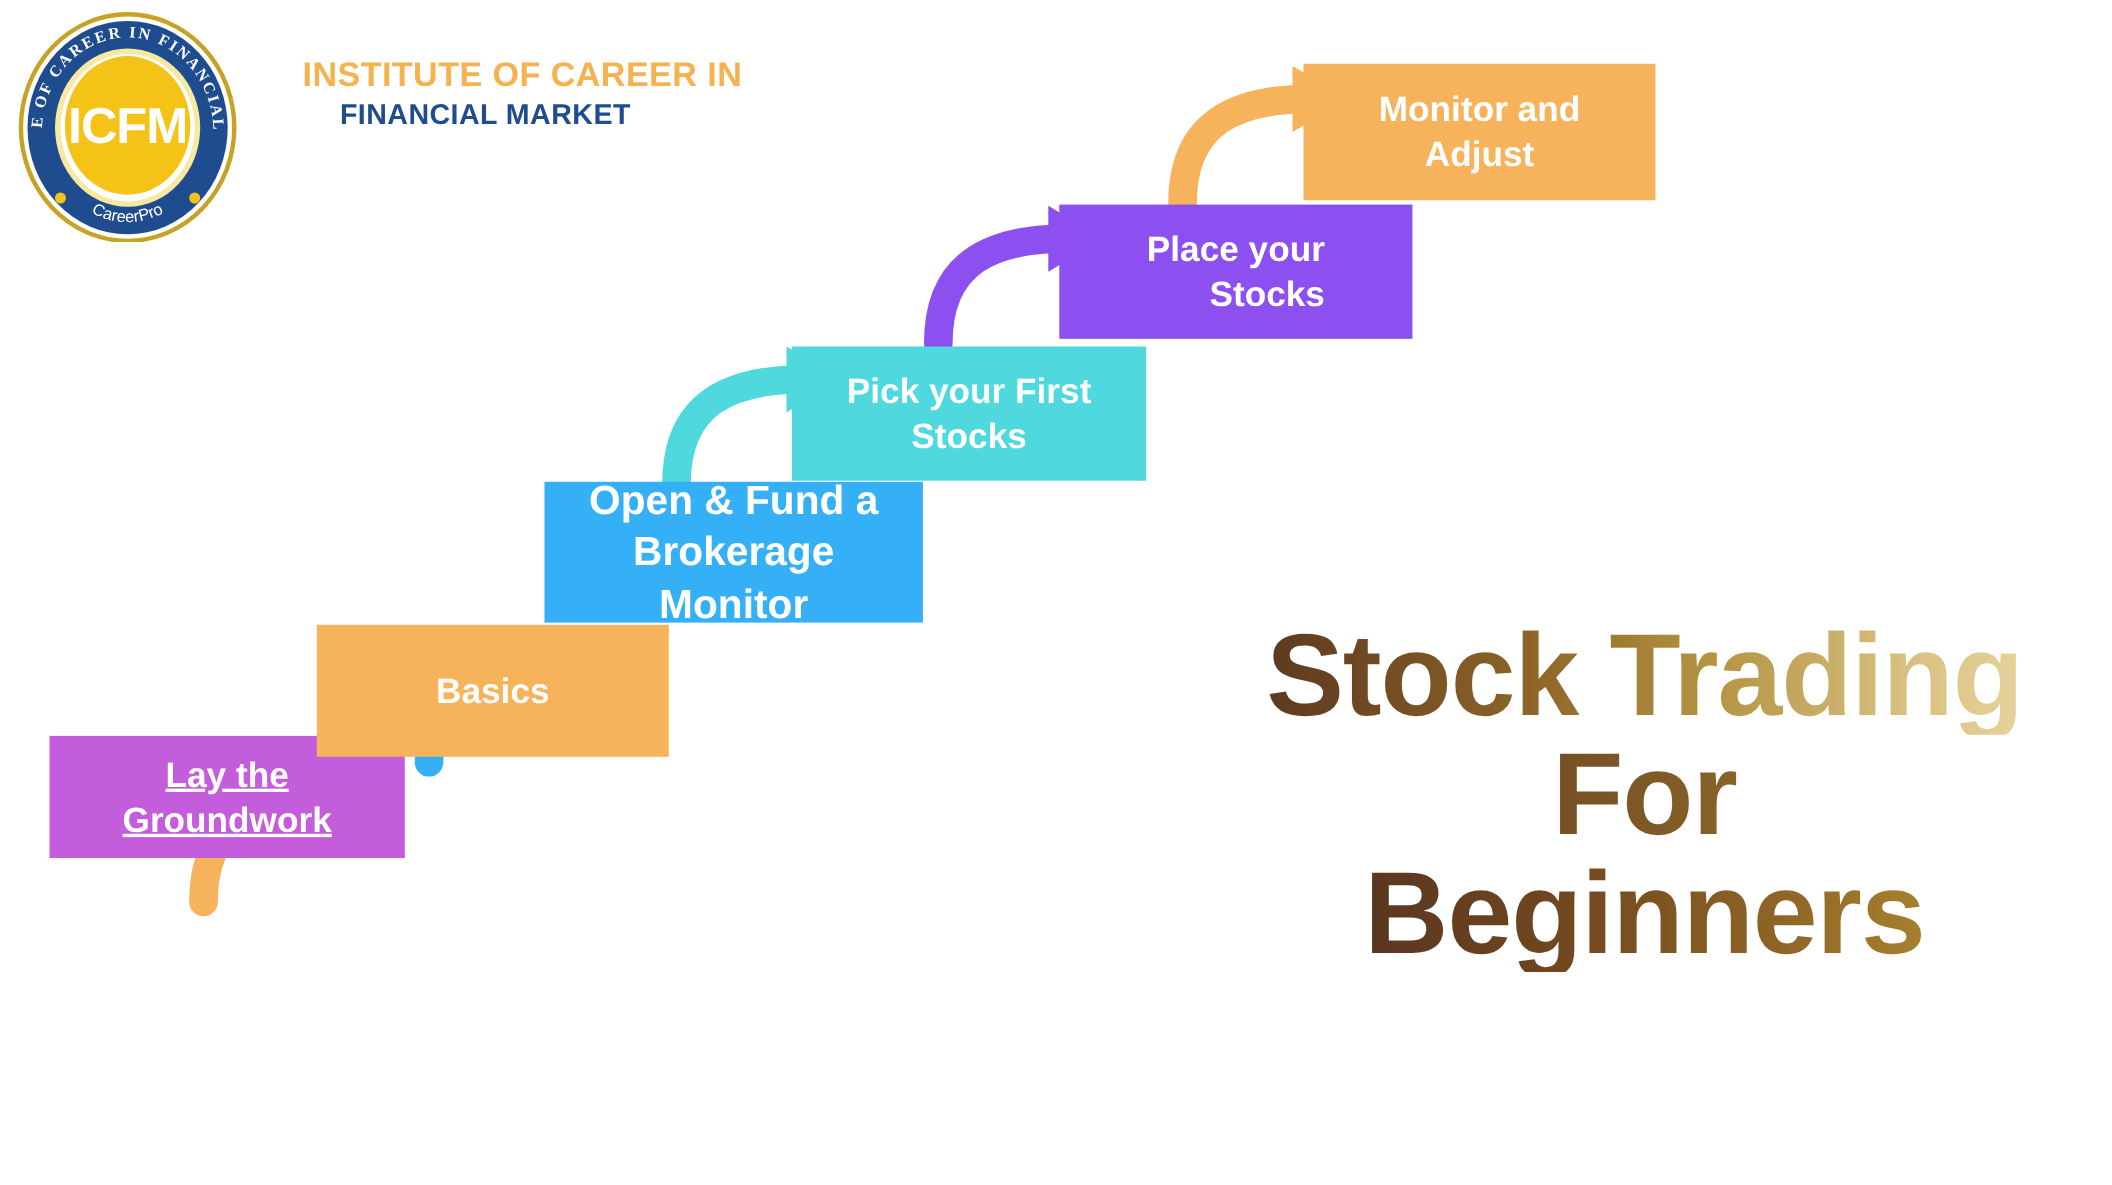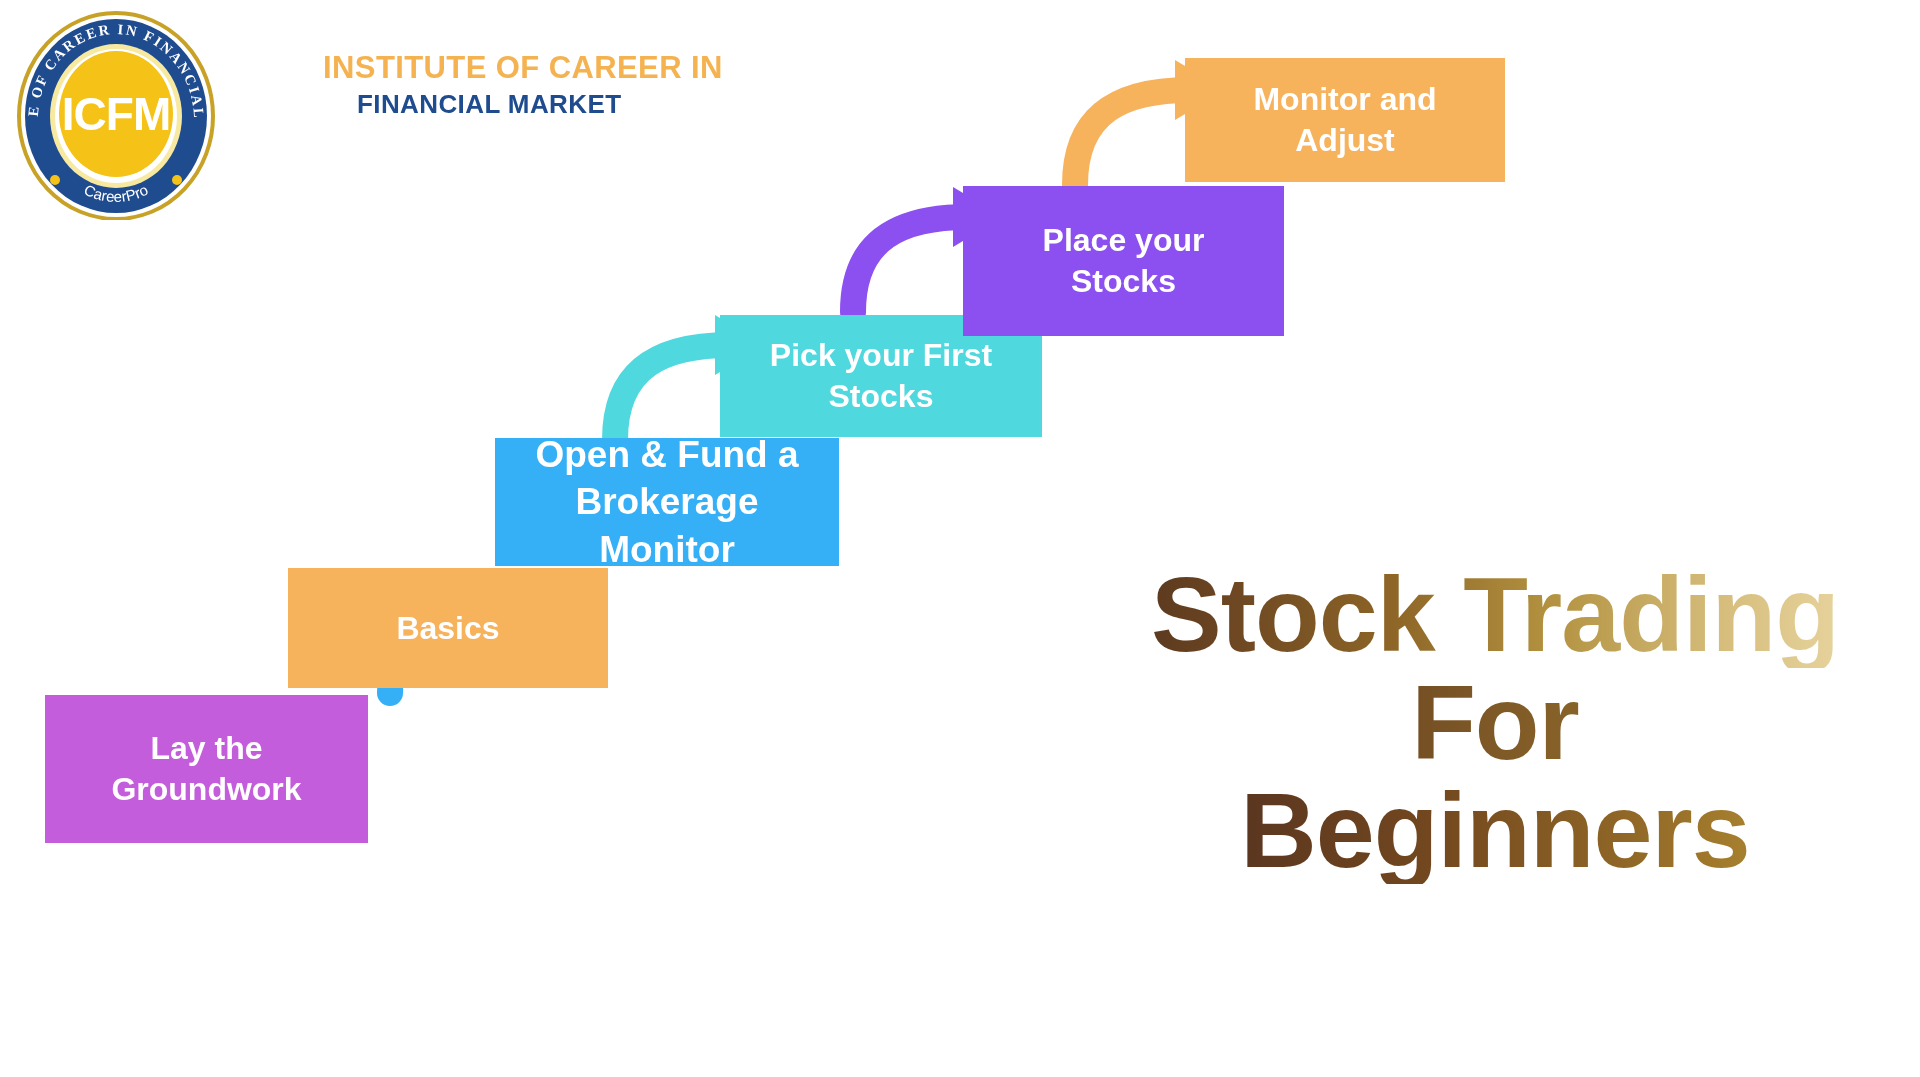--- a/index.html
+++ b/index.html
@@ -9,21 +9,21 @@
     font-family:"Liberation Sans", sans-serif;
     overflow:hidden;
     position:relative;
   }
   #stage{position:absolute;left:0;top:0;width:1920px;height:1077px;background:#fff;}
 
   
   .logo-wrap{position:absolute;left:10px;top:8px;width:212px;height:212px;}
   .logo-wrap svg{display:block;}
 
-  .brand{position:absolute;left:275px;top:48px;width:720px;margin-left:48px;}
+  .brand{position:absolute;left:275px;top:48px;width:720px;}
   .brand-line1{
     font-size:31px;font-weight:bold;letter-spacing:.4px;
     color:#f4b350;line-height:1.28;
   }
   .brand-line2{
     font-size:26px;font-weight:bold;letter-spacing:.4px;
     color:#1f4c8f;line-height:1.28;padding-left:34px;
   }
 
   
@@ -140,21 +140,21 @@
     </svg>
   </div>
 
   <div class="arrow" style="left:1050px;top:55px;">
     <svg width="190" height="140" viewBox="0 0 190 140">
       <path d="M 25,130 C 25,55 75,35 140,35" fill="none" stroke="#f7b25c" stroke-width="26" stroke-linecap="round"></path>
       <path d="M 125,5 L 175,35 L 125,65 Z" fill="#f7b25c"></path>
     </svg>
   </div>
 
-  <div class="step" style="left:45px;top:695px;width:323px;height:148px;background:#c35ddb;">
+  <div class="step" style="left:45px;top:669px;width:323px;height:111px;background:#c35ddb;text-decoration:underline;">
     <div>
       <span>Lay the</span>
       <span>Groundwork</span>
     </div>
   </div>
 
   <div class="step" style="left:288px;top:568px;width:320px;height:120px;background:#f7b25c;">
     <div>
       <span>Basics</span>
     </div>
@@ -167,21 +167,21 @@
     </div>
   </div>
 
   <div class="step" style="left:720px;top:315px;width:322px;height:122px;background:#4fd8de;">
     <div>
       <span>Pick your First</span>
       <span>Stocks</span>
     </div>
   </div>
 
-  <div class="step" style="left:963px;top:186px;width:321px;height:150px;background:#8c4ff0;">
+  <div class="step" style="left:963px;top:186px;width:321px;height:122px;background:#8c4ff0;text-align:right;">
     <div>
       <span>Place your</span>
       <span>Stocks</span>
     </div>
   </div>
 
   <div class="step" style="left:1185px;top:58px;width:320px;height:124px;background:#f7b25c;">
     <div>
       <span>Monitor and</span>
       <span>Adjust</span>

